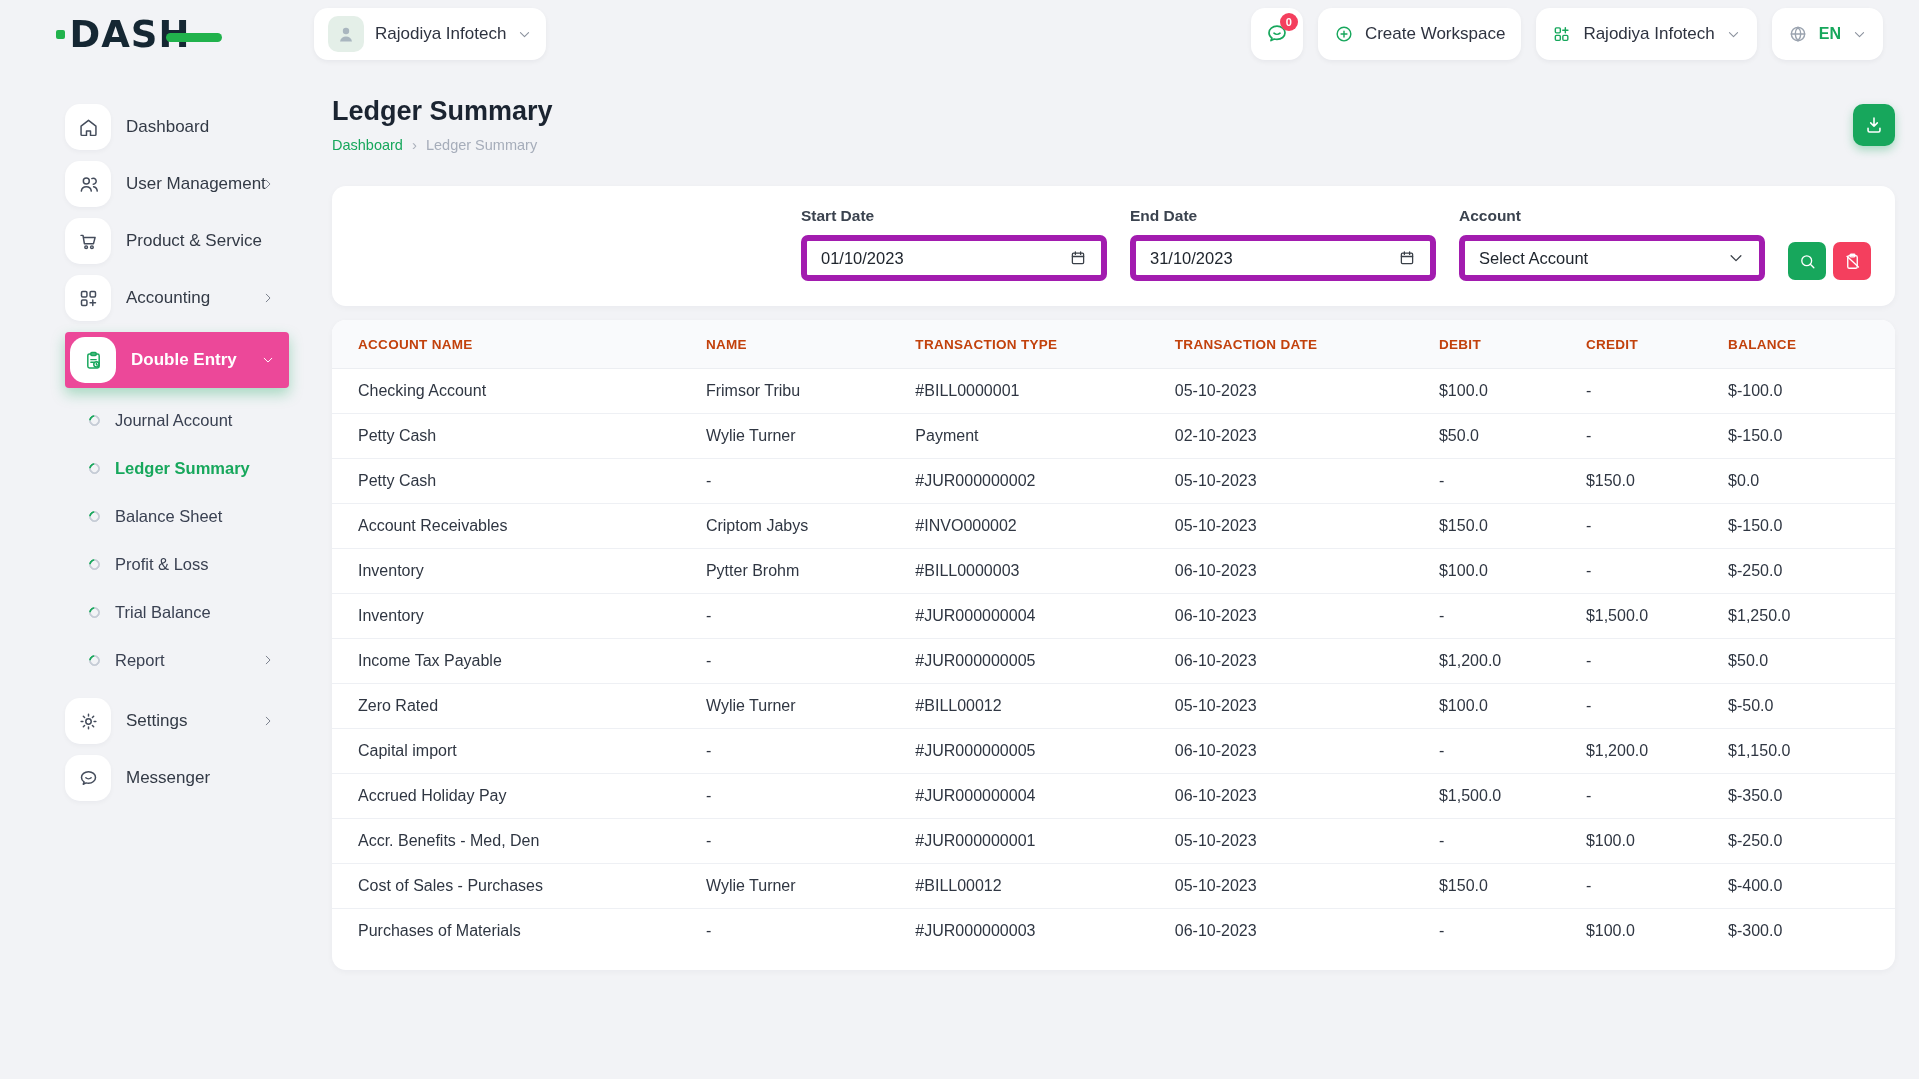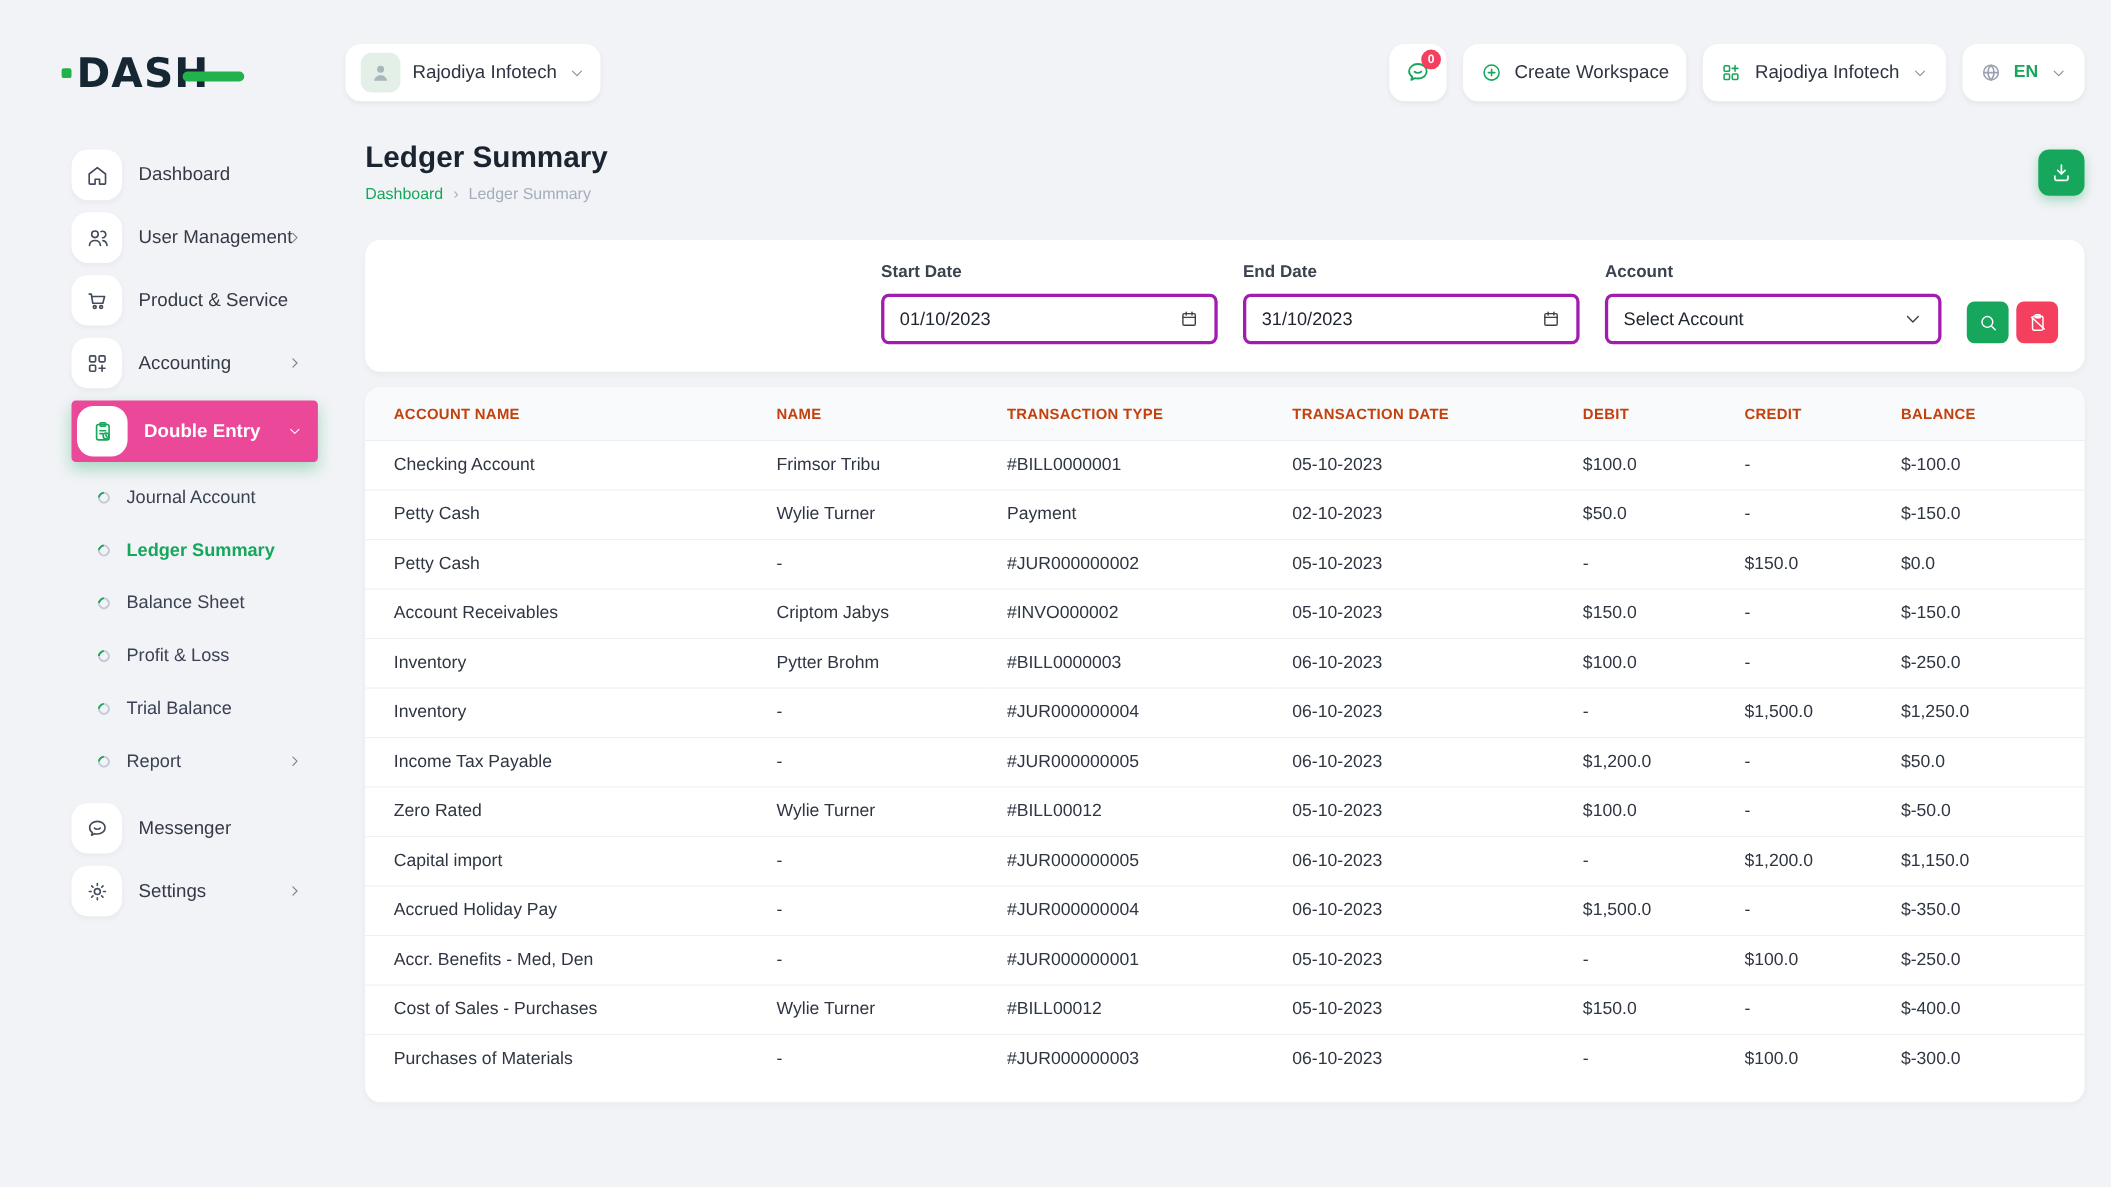--- a/index.html
+++ b/index.html
@@ -8,21 +8,21 @@
     background:#f2f3f6;
     font-family:"Liberation Sans", sans-serif;
     color:#2f3642;
     overflow:hidden;
   }
   svg { display:block; }
   .ic { width:20px; height:20px; }
   .ic svg { width:100%; height:100%; }
 
   
-  .topbar { height:68px; display:flex; align-items:center; padding-right:24px;margin-top:32px; }
+  .topbar { height:68px; display:flex; align-items:center; padding-right:36px; }
   .logo-wrap { width:260px; display:flex; justify-content:center; align-items:center; cursor:pointer; }
   .wordmark {
     position:relative; font-size:37px; font-weight:800; letter-spacing:1px;
     color:#152733; font-family:"DejaVu Sans", sans-serif;
   }
   .wordmark::before {
     content:""; position:absolute; left:-14px; top:17px; width:9px; height:9px;
     background:#21b24c; border-radius:2px;
   }
   .wordmark::after {
@@ -107,21 +107,21 @@
 
   
   .filter-card {
     margin-top:33px; background:#fff; border-radius:14px; height:120px;
     display:flex; align-items:flex-start; justify-content:flex-end;
     padding:21px 24px 0 24px; box-shadow:0 2px 6px rgba(16,24,40,.04);
   }
   .f-col { width:306px; margin-left:23px; }
   .f-label { font-size:15.5px; color:#3b434f; margin-bottom:10px;font-weight:bold; }
   .f-input {
-    height:46px; border:3px solid #a21caf; border-radius:7px; background:#fff;
+    height:46px; border:6px solid #a21caf; border-radius:7px; background:#fff;
     display:flex; align-items:center; justify-content:space-between; padding:0 14px;
     font-size:16.5px; color:#20262e; cursor:pointer;
   }
   .f-input .ic { width:18px; height:18px; color:#3a4048; }
   .f-btns { display:flex; gap:7px; margin-left:23px; margin-top:35px; }
   .sq-btn {
     width:38px; height:38px; border:none; border-radius:7px; color:#fff; cursor:pointer;
     display:flex; align-items:center; justify-content:center;
   }
   .sq-btn .ic { width:19px; height:19px; }
@@ -331,42 +331,42 @@
               <path d="M9 5.5 15.5 12 9 18.5"></path>
             </svg>
           </span>
         </div>
       </div>
     <div id="nav-bottom" class="side-bottom">
         <div class="side-item">
           <span class="tile">
             <span class="ic">
               <svg viewBox="0 0 24 24" fill="none" stroke="currentColor" stroke-width="1.7" stroke-linecap="round" stroke-linejoin="round">
-                <path d="M12 4.2c4.5 0 8 2.9 8 6.6s-3.5 6.6-8 6.6c-1 0-1.9-.1-2.8-.4L6 18.6l.9-2.7C5.1 14.7 4 12.9 4 10.8c0-3.7 3.5-6.6 8-6.6z"></path>
-                <path d="M9 11.2c1.6 1.4 4.4 1.4 6 0"></path>
-              </svg>
-            </span>
-          </span>
-          <span class="side-label">Messenger</span>
-        </div>
-        <div class="side-item">
-          <span class="tile">
-            <span class="ic">
-              <svg viewBox="0 0 24 24" fill="none" stroke="currentColor" stroke-width="1.7" stroke-linecap="round" stroke-linejoin="round">
                 <circle cx="12" cy="12" r="3.1"></circle>
                 <path d="M12 3.6v2M12 18.4v2M3.6 12h2M18.4 12h2M6.1 6.1l1.4 1.4M16.5 16.5l1.4 1.4M17.9 6.1l-1.4 1.4M7.5 16.5l-1.4 1.4"></path>
               </svg>
             </span>
           </span>
           <span class="side-label">Settings</span>
           <span class="side-chev">
             <svg viewBox="0 0 24 24" fill="none" stroke="currentColor" stroke-width="1.7" stroke-linecap="round" stroke-linejoin="round">
               <path d="M9 5.5 15.5 12 9 18.5"></path>
             </svg>
           </span>
+        </div>
+        <div class="side-item">
+          <span class="tile">
+            <span class="ic">
+              <svg viewBox="0 0 24 24" fill="none" stroke="currentColor" stroke-width="1.7" stroke-linecap="round" stroke-linejoin="round">
+                <path d="M12 4.2c4.5 0 8 2.9 8 6.6s-3.5 6.6-8 6.6c-1 0-1.9-.1-2.8-.4L6 18.6l.9-2.7C5.1 14.7 4 12.9 4 10.8c0-3.7 3.5-6.6 8-6.6z"></path>
+                <path d="M9 11.2c1.6 1.4 4.4 1.4 6 0"></path>
+              </svg>
+            </span>
+          </span>
+          <span class="side-label">Messenger</span>
         </div>
       </div>
   </nav>
 
   <main class="main">
     <div class="page-head">
       <div>
         <h1 class="page-title">Ledger Summary</h1>
         <div class="breadcrumb">
           <span class="bc-link">Dashboard</span>

